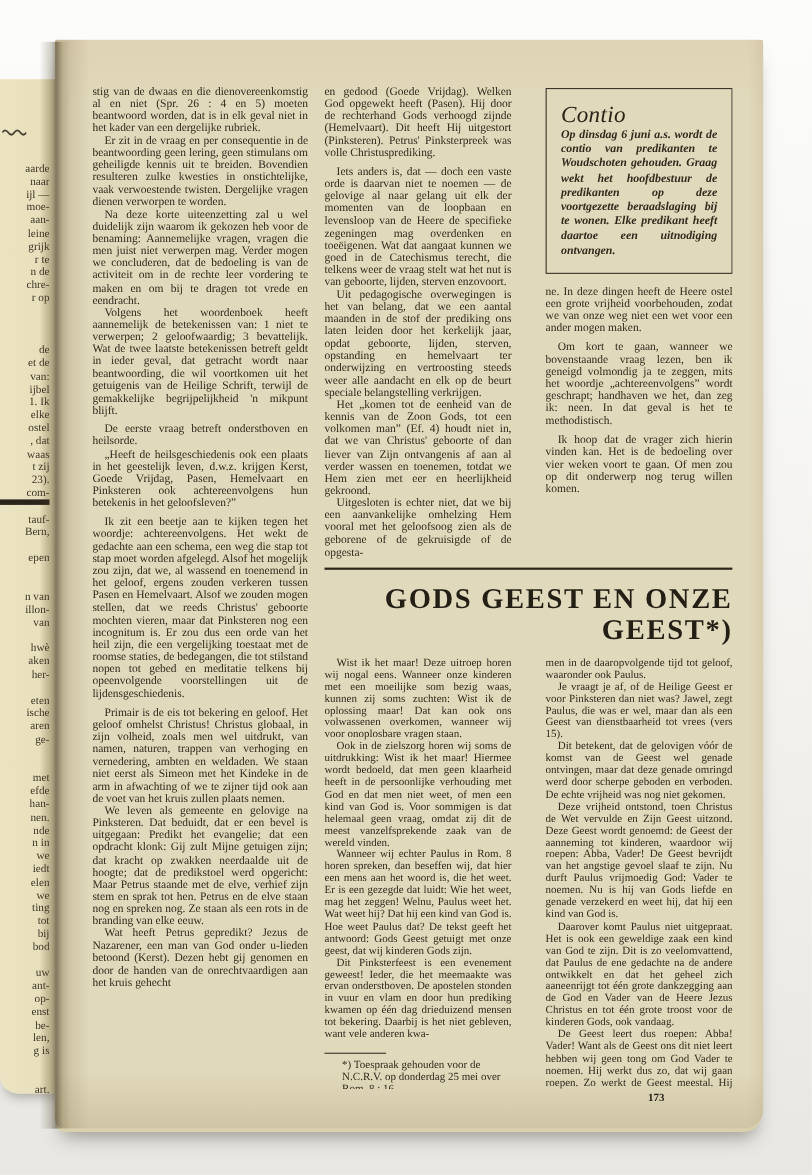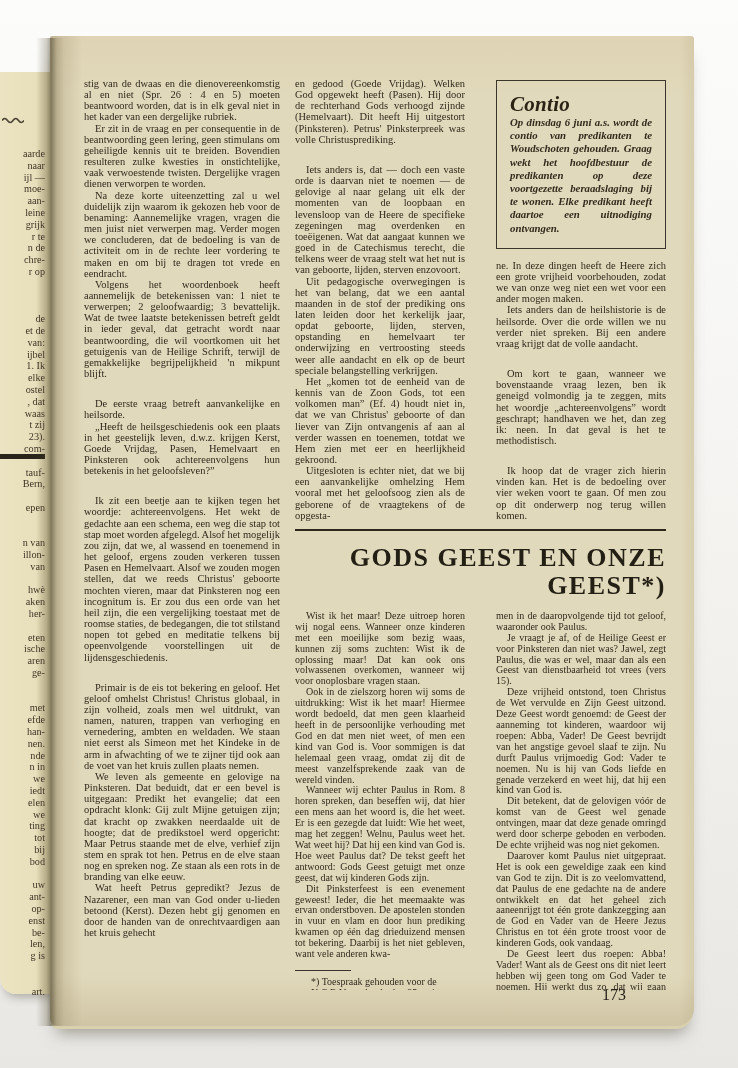--- a/index.html
+++ b/index.html
@@ -53,41 +53,41 @@
   .col1{width:196px;flex:none}
   .col23{flex:1;min-width:0}
   .toprow{display:flex;gap:31px}
   .toprow .col{flex:1;min-width:0}
 
   p{
     margin:0;text-align:justify;text-indent:11px;
     font-size:10.45px;line-height:11.15px;hyphens:auto;
   }
   p.cont{text-indent:0}
-  p.sp{margin-top:19px}
+  p.sp{margin-top:6px}
 
   
   .contio{border:1.5px solid #3a342a;padding:12px 13px 13px;margin:2px 0 11px}
   .contio .ct1,.contio .ct2{
-    font-style:italic;font-weight:bold;font-size:21px;line-height:23px;letter-spacing:.3px;color:#2b2416;
+    font-style:italic;font-weight:normal;font-size:21px;line-height:23px;letter-spacing:.3px;color:#2b2416;
   }
   .contio .ct2{word-spacing:5px}
   .contio-body{font-style:italic;font-weight:bold;font-size:10.8px;line-height:13.2px;text-indent:12px}
 
   
   .headline-rule{height:2px;background:var(--rule);margin-top:8px}
   .headline{
     margin:13px 0 11px;text-align:right;font-weight:bold;font-size:26px;line-height:28px;
     letter-spacing:1.5px;color:#241f15;
   }
   .a2row p{font-size:10px;line-height:10.9px}
   .fnrule{width:56px;height:1px;background:#3a342a;margin:10px 0 6px}
   .footnote{font-size:10px;line-height:11.4px;text-align:left;text-indent:-16px;padding-left:16px}
 
-  .page-number{position:absolute;right:68px;bottom:22px;font-weight:normal;font-size:16px;color:#241f15}
+  .page-number{position:absolute;right:90px;bottom:22px;font-weight:bold;font-size:10px;color:#241f15}
 </style>
 </head>
 <body>
 
 <div class="scene">
 
   <div class="prev-page">
     <svg class="squiggle" width="22" height="9" viewBox="0 0 22 9">
       <path d="M0 4.5 Q 2.7 0.5, 5.5 4.5 T 11 4.5 T 16.5 4.5 T 22 4.5" fill="none" stroke="#4a4234" stroke-width="1.6"></path>
     </svg>
@@ -171,46 +171,45 @@
   <div class="gutter"></div>
 
   <div class="page">
     <div class="content">
 
       <div class="col1">
         <p class="cont">stig van de dwaas en die dienovereenkomstig al en niet (Spr. 26 : 4 en 5) moeten beantwoord worden, dat is in elk geval niet in het kader van een dergelijke rubriek.</p>
         <p>Er zit in de vraag en per consequentie in de beantwoording geen lering, geen stimulans om geheiligde kennis uit te breiden. Bovendien resulteren zulke kwesties in onstichtelijke, vaak verwoestende twisten. Dergelijke vragen dienen verworpen te worden.</p>
         <p>Na deze korte uiteenzetting zal u wel duidelijk zijn waarom ik gekozen heb voor de benaming: Aannemelijke vragen, vragen die men juist niet verwerpen mag. Verder mogen we concluderen, dat de bedoeling is van de activiteit om in de rechte leer vordering te maken en om bij te dragen tot vrede en eendracht.</p>
         <p>Volgens het woordenboek heeft aannemelijk de betekenissen van: 1 niet te verwerpen; 2 geloofwaardig; 3 bevattelijk. Wat de twee laatste betekenissen betreft geldt in ieder geval, dat getracht wordt naar beantwoording, die wil voortkomen uit het getuigenis van de Heilige Schrift, terwijl de gemakkelijke begrijpelijkheid 'n mikpunt blijft.</p>
-        <p class="sp">De eerste vraag betreft aanvankelijke en heilsorde.</p>
+        <p class="sp">De eerste vraag betreft onderstboven en heilsorde.</p>
         <p>„Heeft de heilsgeschiedenis ook een plaats in het geestelijk leven, d.w.z. krijgen Kerst, Goede Vrijdag, Pasen, Hemelvaart en Pinksteren ook achtereenvolgens hun betekenis in het geloofsleven?”</p>
         <p class="sp">Ik zit een beetje aan te kijken tegen het woordje: achtereenvolgens. Het wekt de gedachte aan een schema, een weg die stap tot stap moet worden afgelegd. Alsof het mogelijk zou zijn, dat we, al wassend en toenemend in het geloof, ergens zouden verkeren tussen Pasen en Hemelvaart. Alsof we zouden mogen stellen, dat we reeds Christus' geboorte mochten vieren, maar dat Pinksteren nog een incognitum is. Er zou dus een orde van het heil zijn, die een vergelijking toestaat met de roomse staties, de bedegangen, die tot stilstand nopen tot gebed en meditatie telkens bij opeenvolgende voorstellingen uit de lijdensgeschiedenis.</p>
         <p class="sp">Primair is de eis tot bekering en geloof. Het geloof omhelst Christus! Christus globaal, in zijn volheid, zoals men wel uitdrukt, van namen, naturen, trappen van verhoging en vernedering, ambten en weldaden. We staan niet eerst als Simeon met het Kindeke in de arm in afwachting of we te zijner tijd ook aan de voet van het kruis zullen plaats nemen.</p>
         <p>We leven als gemeente en gelovige na Pinksteren. Dat beduidt, dat er een bevel is uitgegaan: Predikt het evangelie; dat een opdracht klonk: Gij zult Mijne getuigen zijn; dat kracht op zwakken neerdaalde uit de hoogte; dat de predikstoel werd opgericht: Maar Petrus staande met de elve, verhief zijn stem en sprak tot hen. Petrus en de elve staan nog en spreken nog. Ze staan als een rots in de branding van elke eeuw.</p>
         <p>Wat heeft Petrus gepredikt? Jezus de Nazarener, een man van God onder u-lieden betoond (Kerst). Dezen hebt gij genomen en door de handen van de onrechtvaardigen aan het kruis gehecht</p>
       </div>
 
       <div class="col23">
         <div class="toprow">
 
           <div class="col">
             <p class="cont">en gedood (Goede Vrijdag). Welken God opgewekt heeft (Pasen). Hij door de rechterhand Gods verhoogd zijnde (Hemelvaart). Dit heeft Hij uitgestort (Pinksteren). Petrus' Pinksterpreek was volle Christusprediking.</p>
             <p class="sp">Iets anders is, dat — doch een vaste orde is daarvan niet te noemen — de gelovige al naar gelang uit elk der momenten van de loopbaan en levensloop van de Heere de specifieke zegeningen mag overdenken en toeëigenen. Wat dat aangaat kunnen we goed in de Catechismus terecht, die telkens weer de vraag stelt wat het nut is van geboorte, lijden, sterven enzovoort.</p>
             <p>Uit pedagogische overwegingen is het van belang, dat we een aantal maanden in de stof der prediking ons laten leiden door het kerkelijk jaar, opdat geboorte, lijden, sterven, opstanding en hemelvaart ter onderwijzing en vertroosting steeds weer alle aandacht en elk op de beurt speciale belangstelling verkrijgen.</p>
             <p>Het „komen tot de eenheid van de kennis van de Zoon Gods, tot een volkomen man” (Ef. 4) houdt niet in, dat we van Christus' geboorte of dan liever van Zijn ontvangenis af aan al verder wassen en toenemen, totdat we Hem zien met eer en heerlijkheid gekroond.</p>
-            <p>Uitgesloten is echter niet, dat we bij een aanvankelijke omhelzing Hem vooral met het geloofsoog zien als de geborene of de vraagtekens of de opgesta-</p>
+            <p>Uitgesloten is echter niet, dat we bij een aanvankelijke omhelzing Hem vooral met het geloofsoog zien als de geborene of de gekruisigde of de opgesta-</p>
           </div>
 
           <div class="col">
             <div class="contio">
               <div class="ct1">Contio</div>
               <p class="contio-body cont">Op dinsdag 6 juni a.s. wordt de contio van predikanten te Woudschoten gehouden. Graag wekt het hoofdbestuur de predikanten op deze voortgezette beraadslaging bij te wonen. Elke predikant heeft daartoe een uitnodiging ontvangen.</p>
             </div>
-            <p class="cont">ne. In deze dingen heeft de Heere zich een grote vrijheid voorbehouden, zodat we van onze weg niet een wet voor een ander mogen maken.</p>
-            <p>Iets anders dan de heilshistorie is de heilsorde. Over die orde willen we nu verder niet spreken. Bij een andere vraag krijgt dat de volle aandacht.</p>
+            <p class="cont">ne. In deze dingen heeft de Heere ostel een grote vrijheid voorbehouden, zodat we van onze weg niet een wet voor een ander mogen maken.</p>
             <p class="sp">Om kort te gaan, wanneer we bovenstaande vraag lezen, ben ik geneigd volmondig ja te zeggen, mits het woordje „achtereenvolgens” wordt geschrapt; handhaven we het, dan zeg ik: neen. In dat geval is het te methodistisch.</p>
             <p class="sp">Ik hoop dat de vrager zich hierin vinden kan. Het is de bedoeling over vier weken voort te gaan. Of men zou op dit onderwerp nog terug willen komen.</p>
           </div>
 
         </div>
 
         <div class="headline-rule"></div>
         <h1 class="headline">GODS GEEST EN ONZE GEEST*)</h1>
 
         <div class="toprow a2row">
@@ -218,22 +217,22 @@
             <p>Wist ik het maar! Deze uitroep horen wij nogal eens. Wanneer onze kinderen met een moeilijke som bezig waas, kunnen zij soms zuchten: Wist ik de oplossing maar! Dat kan ook ons volwassenen overkomen, wanneer wij voor onoplosbare vragen staan.</p>
             <p>Ook in de zielszorg horen wij soms de uitdrukking: Wist ik het maar! Hiermee wordt bedoeld, dat men geen klaarheid heeft in de persoonlijke verhouding met God en dat men niet weet, of men een kind van God is. Voor sommigen is dat helemaal geen vraag, omdat zij dit de meest vanzelfsprekende zaak van de wereld vinden.</p>
             <p>Wanneer wij echter Paulus in Rom. 8 horen spreken, dan beseffen wij, dat hier een mens aan het woord is, die het weet. Er is een gezegde dat luidt: Wie het weet, mag het zeggen! Welnu, Paulus weet het. Wat weet hij? Dat hij een kind van God is. Hoe weet Paulus dat? De tekst geeft het antwoord: Gods Geest getuigt met onze geest, dat wij kinderen Gods zijn.</p>
             <p>Dit Pinksterfeest is een evenement geweest! Ieder, die het meemaakte was ervan onderstboven. De apostelen stonden in vuur en vlam en door hun prediking kwamen op één dag drieduizend mensen tot bekering. Daarbij is het niet gebleven, want vele anderen kwa-</p>
             <div class="fnrule"></div>
             <p class="footnote cont">*) Toespraak gehouden voor de N.C.R.V. op donderdag 25 mei over Rom. 8 : 16.</p>
           </div>
           <div class="col">
             <p class="cont">men in de daaropvolgende tijd tot geloof, waaronder ook Paulus.</p>
             <p>Je vraagt je af, of de Heilige Geest er voor Pinksteren dan niet was? Jawel, zegt Paulus, die was er wel, maar dan als een Geest van dienstbaarheid tot vrees (vers 15).</p>
+            <p>Dit betekent, dat de gelovigen vóór de komst van de Geest wel genade ontvingen, maar dat deze genade omringd werd door scherpe geboden en verboden. De echte vrijheid was nog niet gekomen.</p>
             <p>Deze vrijheid ontstond, toen Christus de Wet vervulde en Zijn Geest uitzond. Deze Geest wordt genoemd: de Geest der aanneming tot kinderen, waardoor wij roepen: Abba, Vader! De Geest bevrijdt van het angstige gevoel slaaf te zijn. Nu durft Paulus vrijmoedig God: Vader te noemen. Nu is hij van Gods liefde en genade verzekerd en weet hij, dat hij een kind van God is.</p>
-            <p>Dit betekent, dat de gelovigen vóór de komst van de Geest wel genade ontvingen, maar dat deze genade omringd werd door scherpe geboden en verboden. De echte vrijheid was nog niet gekomen.</p>
             <p>Daarover komt Paulus niet uitgepraat. Het is ook een geweldige zaak een kind van God te zijn. Dit is zo veelomvattend, dat Paulus de ene gedachte na de andere ontwikkelt en dat het geheel zich aaneenrijgt tot één grote dankzegging aan de God en Vader van de Heere Jezus Christus en tot één grote troost voor de kinderen Gods, ook vandaag.</p>
             <p>De Geest leert dus roepen: Abba! Vader! Want als de Geest ons dit niet leert hebben wij geen tong om God Vader te noemen. Hij werkt dus zo, dat wij gaan roepen. Zo werkt de Geest meestal. Hij grijpt ons in het hart, zodat wij met ons hele leven erbij betrokken worden. Zo is het ook, wanneer Hij ons roept tot geloof en bekering, tot lof en aanbidding. Dan werkt Hij tegelijk — op een voor ons onverklaarbare wijze — dit geloof, deze bekering, lof en aanbidding. Dan werkt de Geest dit alles en wij zijn er helemaal bij betrokken.</p>
 
           </div>
         </div>
       </div>
 
     </div>
     <div class="page-number">173</div>
   </div>

